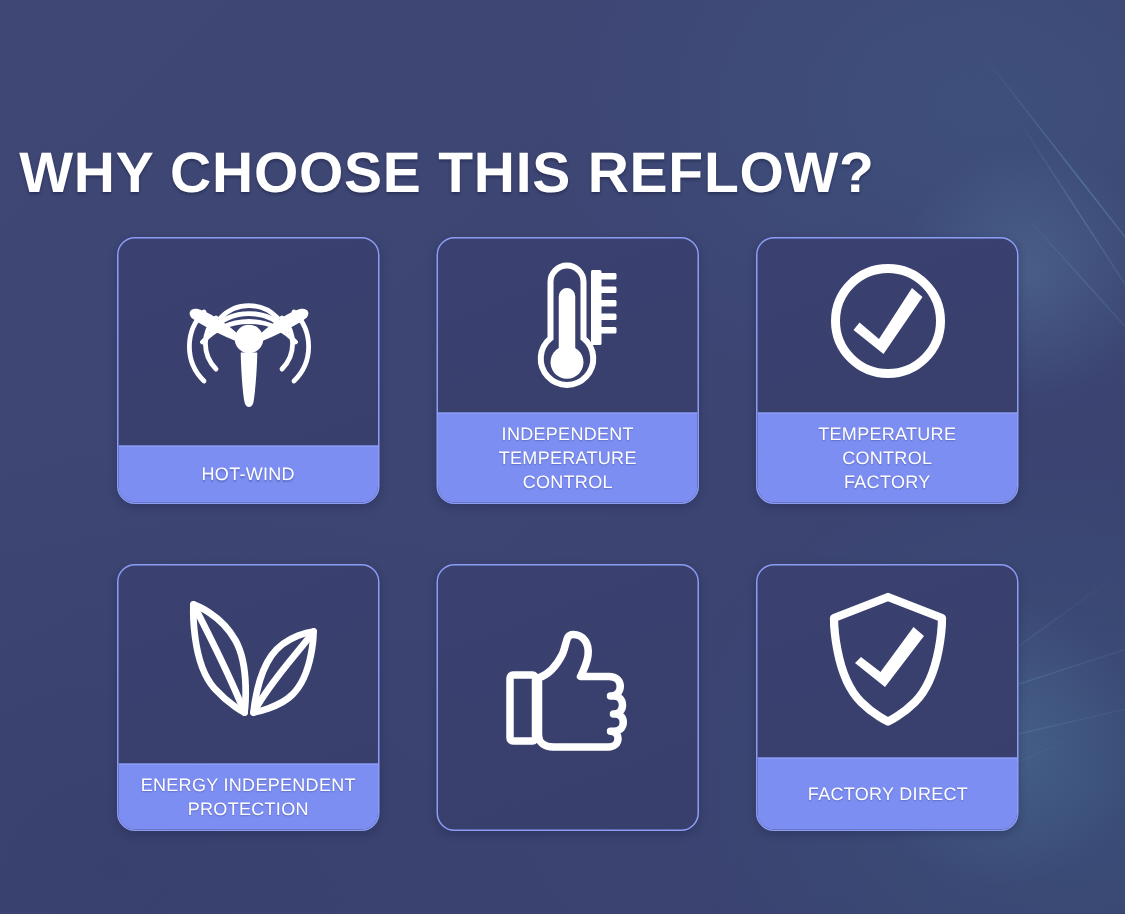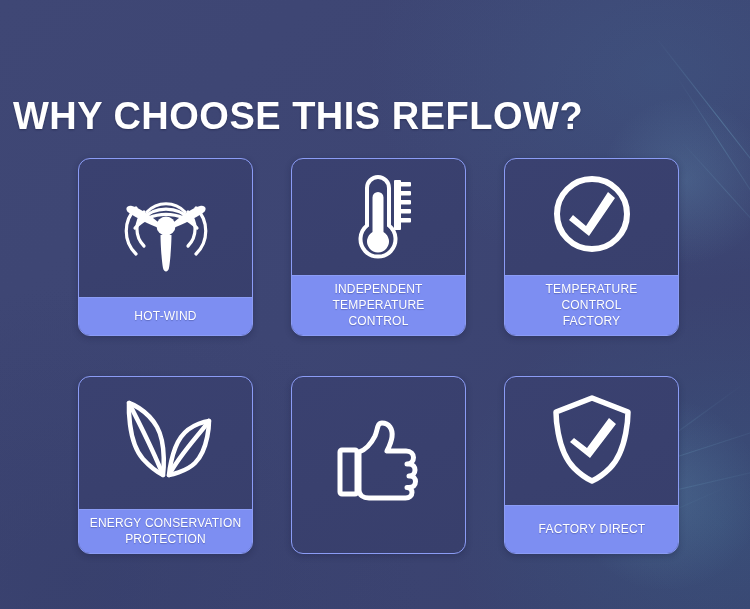--- a/index.html
+++ b/index.html
@@ -209,21 +209,21 @@
         <svg width="106" height="94" viewBox="0 0 106 94">
           <g fill="none" stroke="#ffffff" stroke-width="4.5" stroke-linejoin="round" stroke-linecap="round">
             <path d="M16 8 C16 8 14 46 30 64 C40 75 50 80 50 80 C50 80 54 50 44 32 C34 14 16 8 16 8 Z"></path>
             <path d="M16 8 C24 24 38 50 50 80"></path>
             <path d="M96 26 C96 26 96 54 82 68 C73 77 56 80 56 80 C56 80 58 56 68 42 C78 28 96 26 96 26 Z"></path>
             <path d="M96 26 C86 40 68 58 56 80"></path>
           </g>
         </svg>
       </div>
       <div class="card-label three-line">
-        <div>ENERGY CONSERVATION</div>
+        <div>ENERGY INDEPENDENT</div>
         <div>PROTECTION</div>
       </div>
     </div>
 
     <div class="card c5">
       <div class="icon-area">
         <svg width="92" height="94" viewBox="0 0 92 94">
           <g fill="none" stroke="#ffffff" stroke-width="5" stroke-linejoin="round" stroke-linecap="round">
             <rect x="7" y="33" width="17" height="44" rx="2"></rect>
             <path d="M26 35 C32 33 38 27 42 19 C45 12 44 6 49 6 C56 6 60 12 59 20 C58.3 25.5 56 30 54 34

